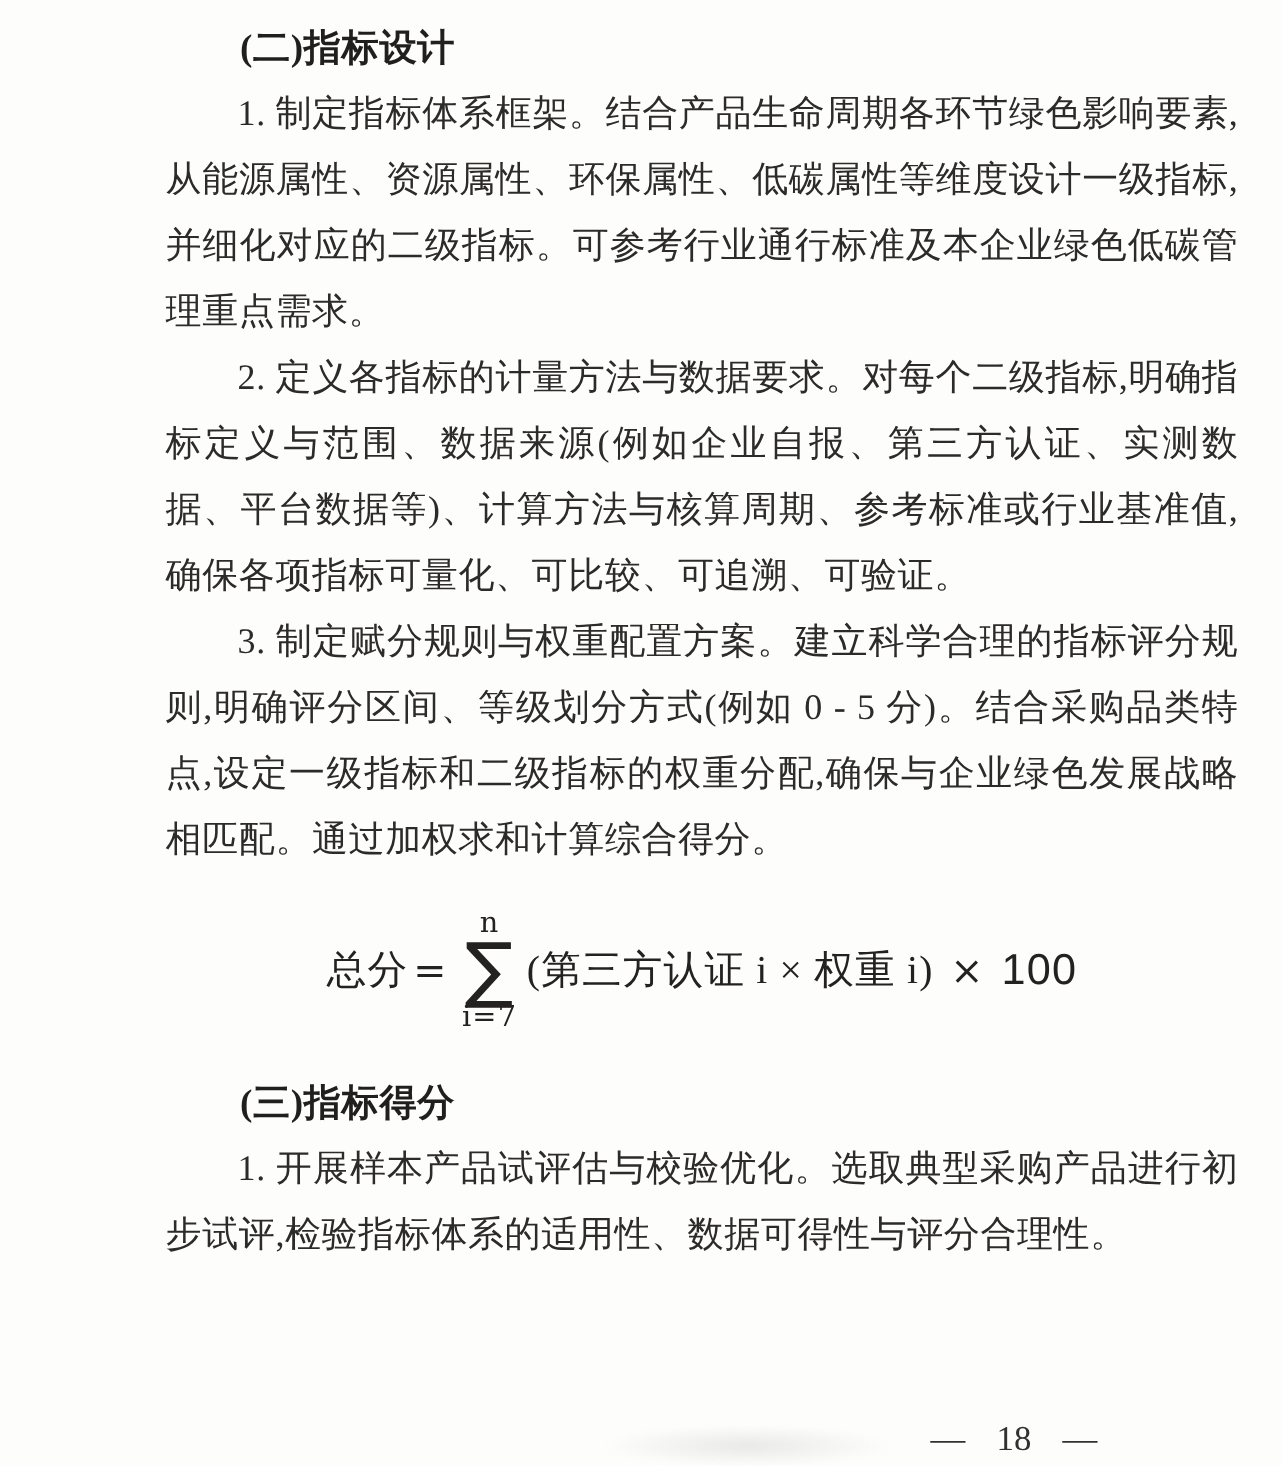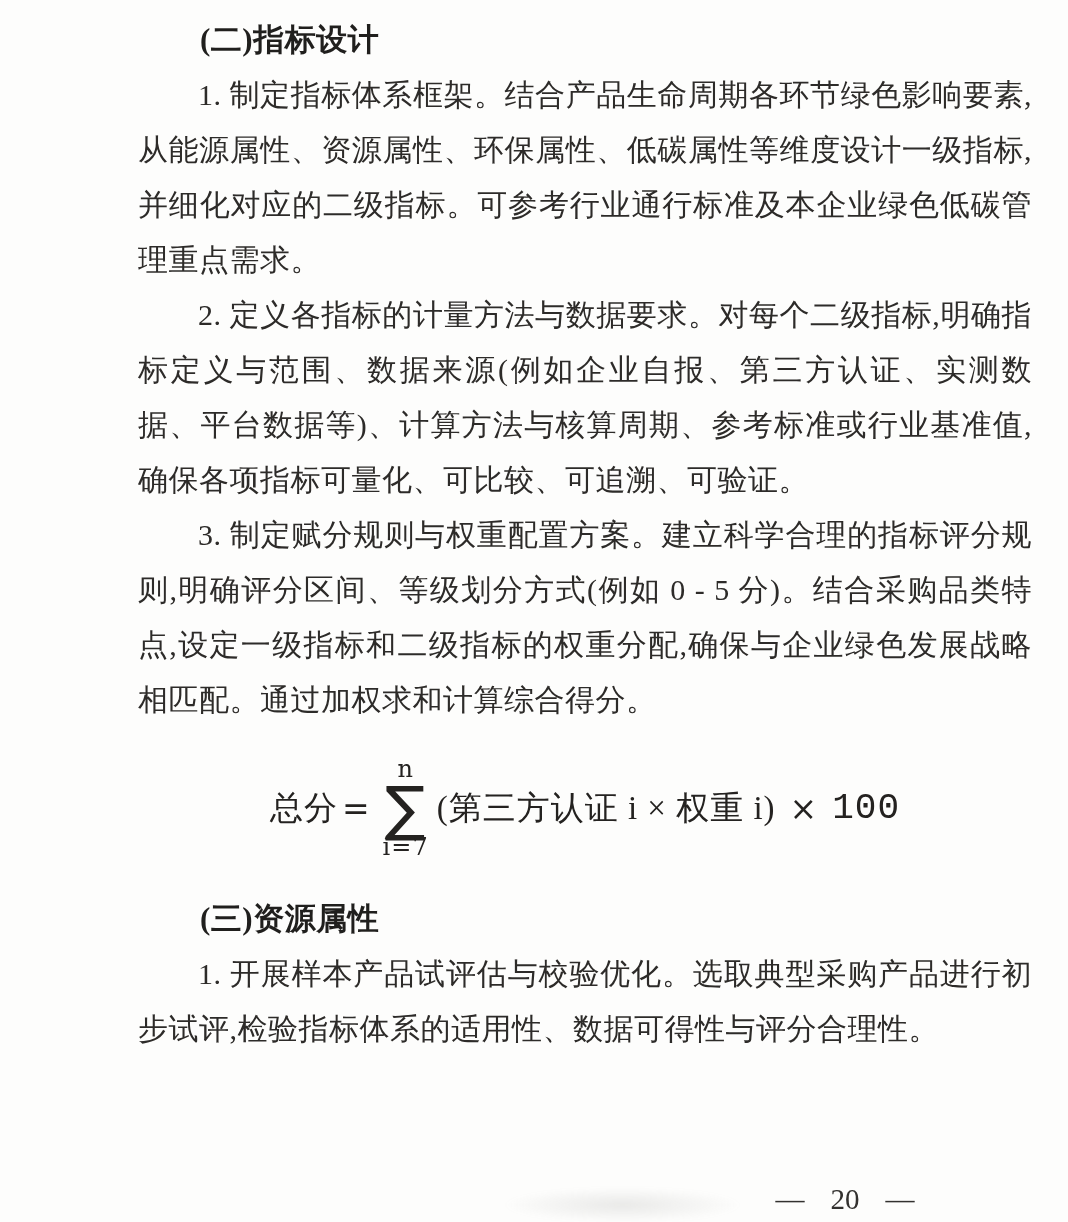--- a/index.html
+++ b/index.html
@@ -60,21 +60,21 @@
     color: #242220;
   }
   .sigma-symbol {
     font-size: 60px;
     line-height: 0.9;
     font-family: "DejaVu Sans", sans-serif;
     color: #242220;
   }
   .formula .expr { margin-right: 14px; }
   .formula .mult { margin-right: 14px; font-family: "DejaVu Serif", serif; }
-  .formula .factor { font-family: Liberation Mono, monospace; font-size: 36px; }
+  .formula .factor { font-family: Liberation Sans, sans-serif; font-size: 36px; }
   .page-footer {
     position: absolute;
     bottom: 6px;
     left: 760px;
     width: 170px;
     display: flex;
     justify-content: center;
     align-items: center;
     gap: 26px;
     font-size: 29px;
@@ -111,27 +111,27 @@
       <span class="sigma-stack">
         <span class="sigma-limit">n</span>
         <span class="sigma-symbol">∑</span>
         <span class="sigma-limit">i=7</span>
       </span>
       <span class="expr">(第三方认证 i × 权重 i)</span>
       <span class="mult">×</span>
       <span class="factor">100</span>
     </div>
 
-    <h2 class="section-heading">(三)资源属性</h2>
+    <h2 class="section-heading">(三)指标得分</h2>
 
 
     <p class="body-par">1. 开展样本产品试评估与校验优化。选取典型采购产品进行初步试评,检验指标体系的适用性、数据可得性与评分合理性。</p>
 
   </div>
 
   <div class="smudge"></div>
 
   <div class="page-footer">
     <span>—</span>
-    <span>20</span>
+    <span>18</span>
     <span>—</span>
   </div>
 </div>
 
 </body></html>

